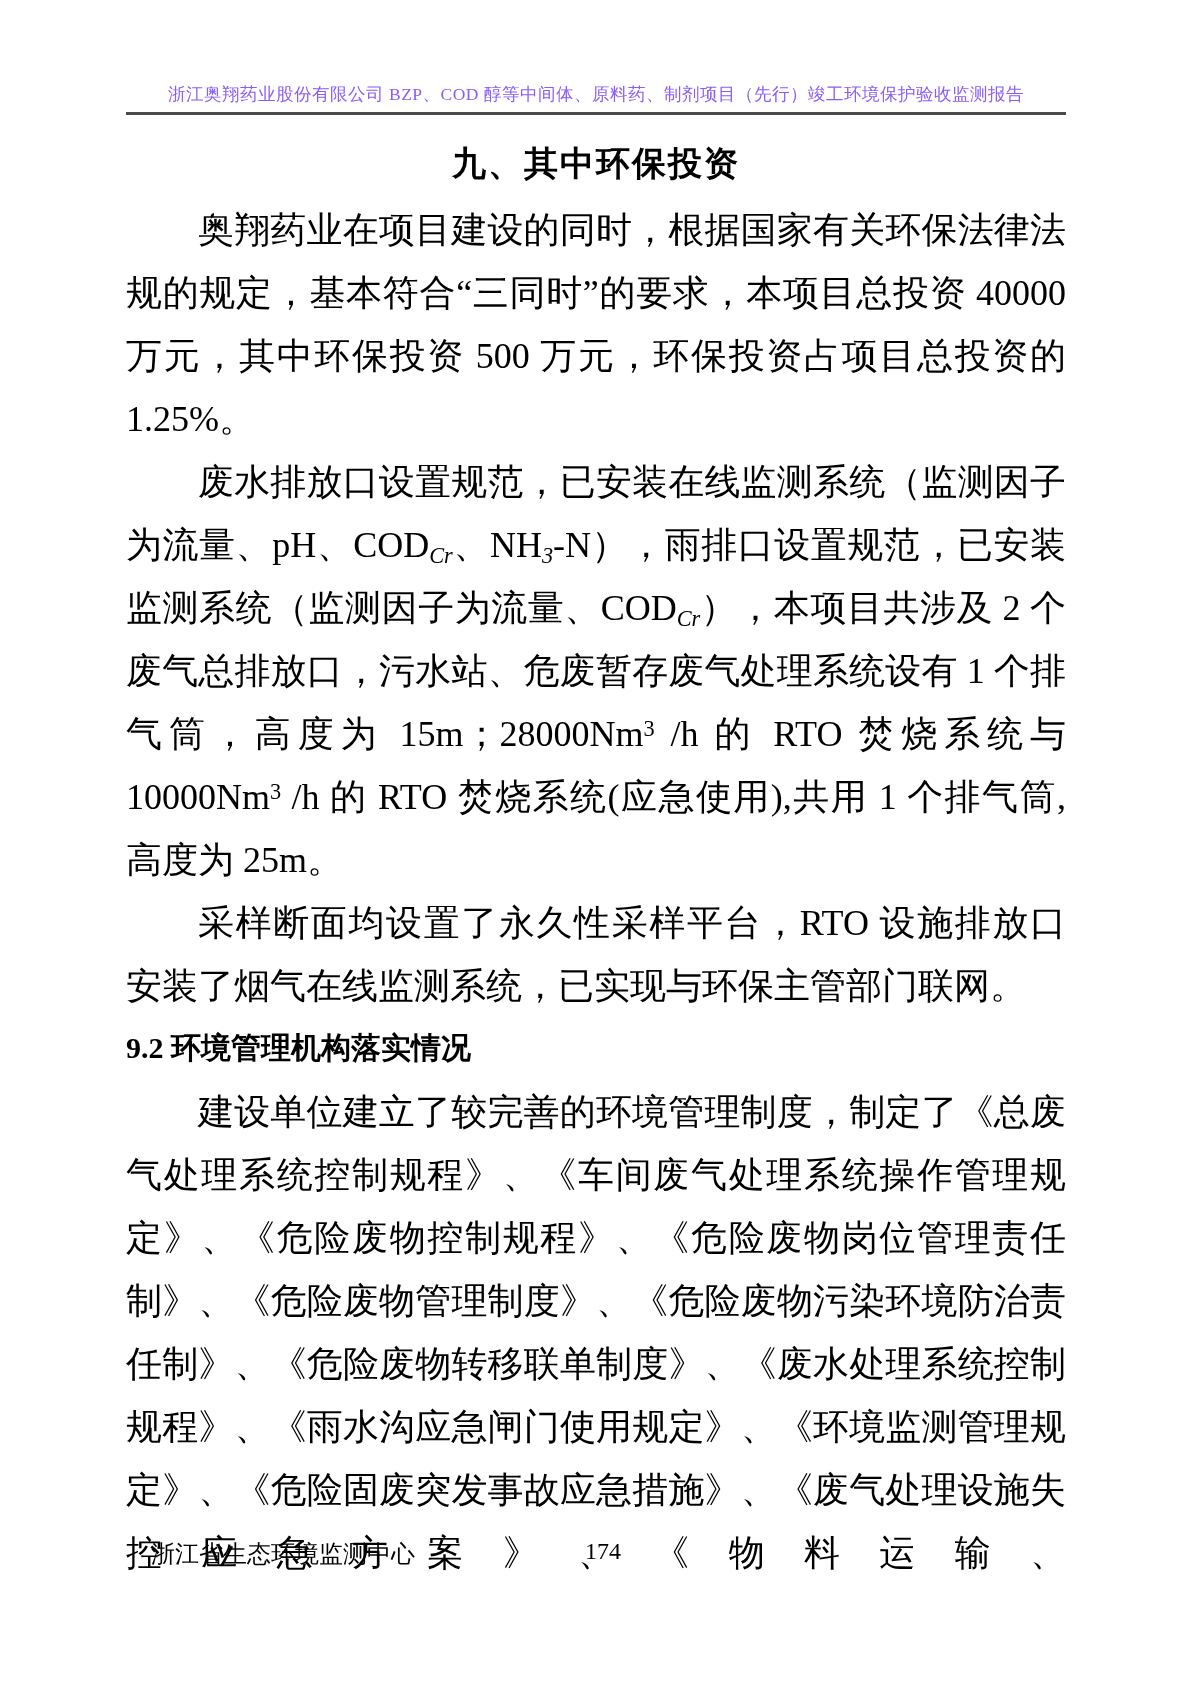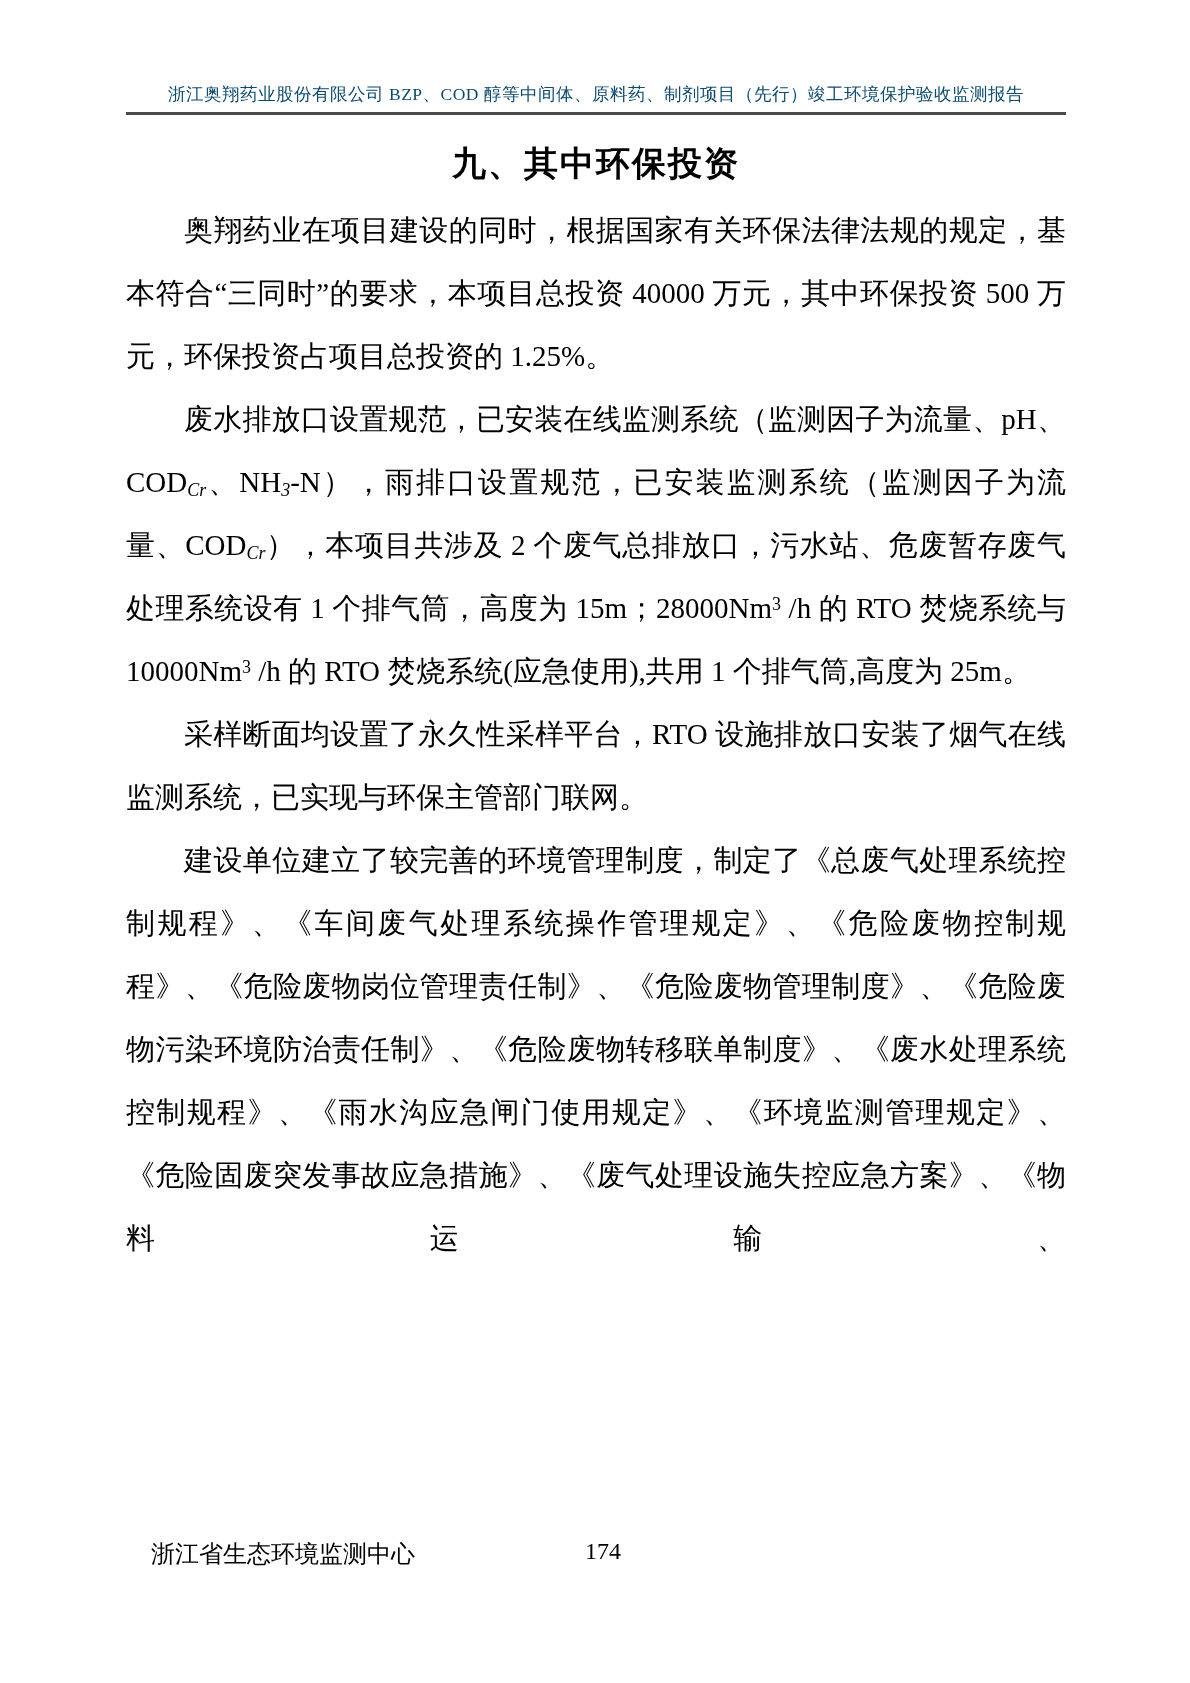--- a/index.html
+++ b/index.html
@@ -20,42 +20,42 @@
   .header {
     margin: 0 124px 0 126px;
     padding-top: 82px;
     padding-bottom: 6px;
     border-bottom: 3px solid #4a4a4a;
     text-align: center;
   }
   .header-text {
     font-size: 17.5px;
     letter-spacing: 0.5px;
-    color: #0c4a6e;
+    color: #8b5cf6;
     white-space: nowrap;
     text-align: center;
   }
   .doc-title {
     margin: 26px 124px 0 126px;
     text-align: center;
     font-size: 34px;
     font-weight: bold;
     letter-spacing: 2px;
   }
   .section-heading {
     margin: 44px 124px 0 126px;
     font-size: 30px;
     font-weight: bold;
   }
   .section-heading.second {
     margin-top: 10px;
   }
   .body-para {
     margin: 12px 124px 0 126px;
-    font-size: 29px;
+    font-size: 36px;
     line-height: 63px;
     text-align: justify;
     text-justify: inter-character;
     text-indent: 2em;
   }
   .body-para + .body-para {
     margin-top: 0;
   }
   .body-para.justify-last {
     text-align-last: justify;
@@ -101,20 +101,21 @@
 
   <div class="doc-title">九、其中环保投资</div>
 
 
   <p class="body-para"><span>奥翔药业在项目建设的同时，根据国家有关环保法律法规的规定，基本符合“三同时”的要求，本项目总投资 40000 万元，其中环保投资 500 万元，环保投资占项目总投资的 1.25%。</span></p>
 
   <p class="body-para"><span>废水排放口设置规范，已安装在线监测系统（监测因子为流量、pH、COD</span><sub>Cr</sub><span>、NH</span><sub>3</sub><span>-N），雨排口设置规范，已安装监测系统（监测因子为流量、COD</span><sub>Cr</sub><span>），本项目共涉及 2 个废气总排放口，污水站、危废暂存废气处理系统设有 1 个排气筒，高度为 15m；28000Nm</span><sup>3</sup><span> /h 的 RTO 焚烧系统与 10000Nm</span><sup>3</sup><span> /h 的 RTO 焚烧系统(应急使用),共用 1 个排气筒,高度为 25m。</span></p>
 
   <p class="body-para"><span>采样断面均设置了永久性采样平台，RTO 设施排放口安装了烟气在线监测系统，已实现与环保主管部门联网。</span></p>
 
+  <div class="section-heading second">9.2 环境管理机构落实情况</div>
 
 
   <p class="body-para justify-last"><span>建设单位建立了较完善的环境管理制度，制定了《总废气处理系统控制规程》、《车间废气处理系统操作管理规定》、《危险废物控制规程》、《危险废物岗位管理责任制》、《危险废物管理制度》、《危险废物污染环境防治责任制》、《危险废物转移联单制度》、《废水处理系统控制规程》、《雨水沟应急闸门使用规定》、《环境监测管理规定》、《危险固废突发事故应急措施》、《废气处理设施失控应急方案》、《物料运输、</span></p>
 
   <div class="footer">
     <span class="footer-org">浙江省生态环境监测中心</span>
     <span class="footer-page">174</span>
   </div>
 
 </div>

